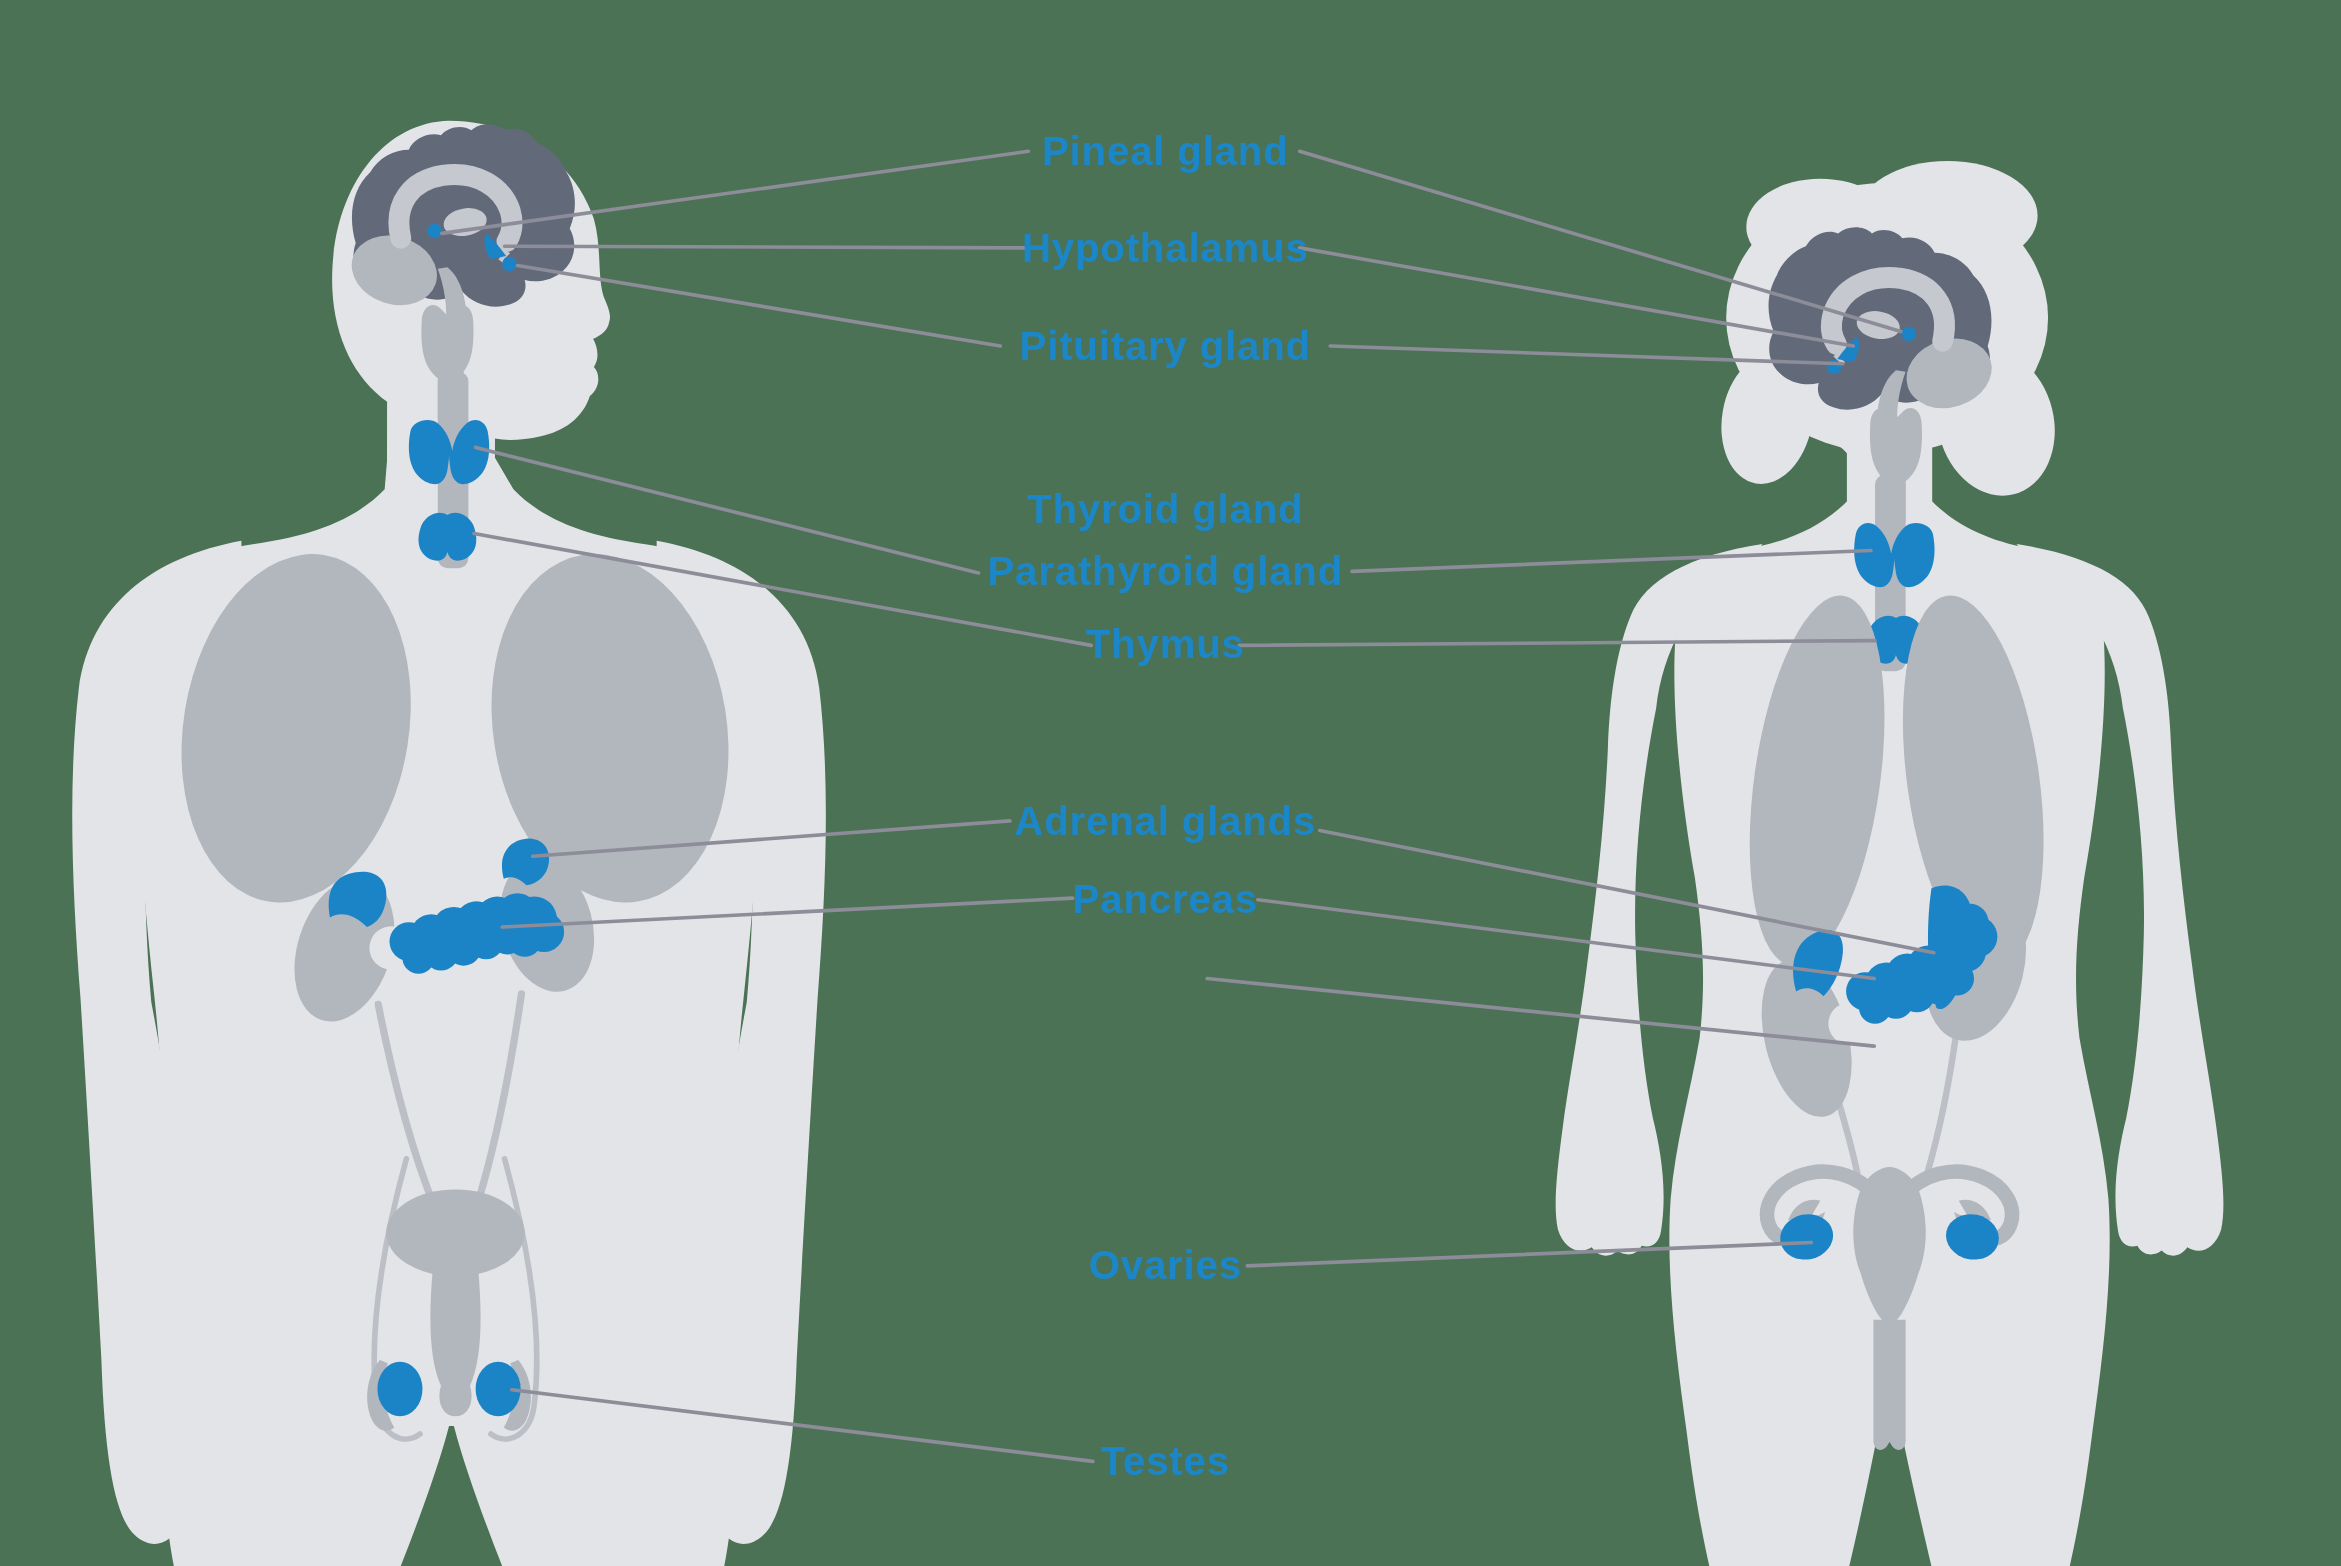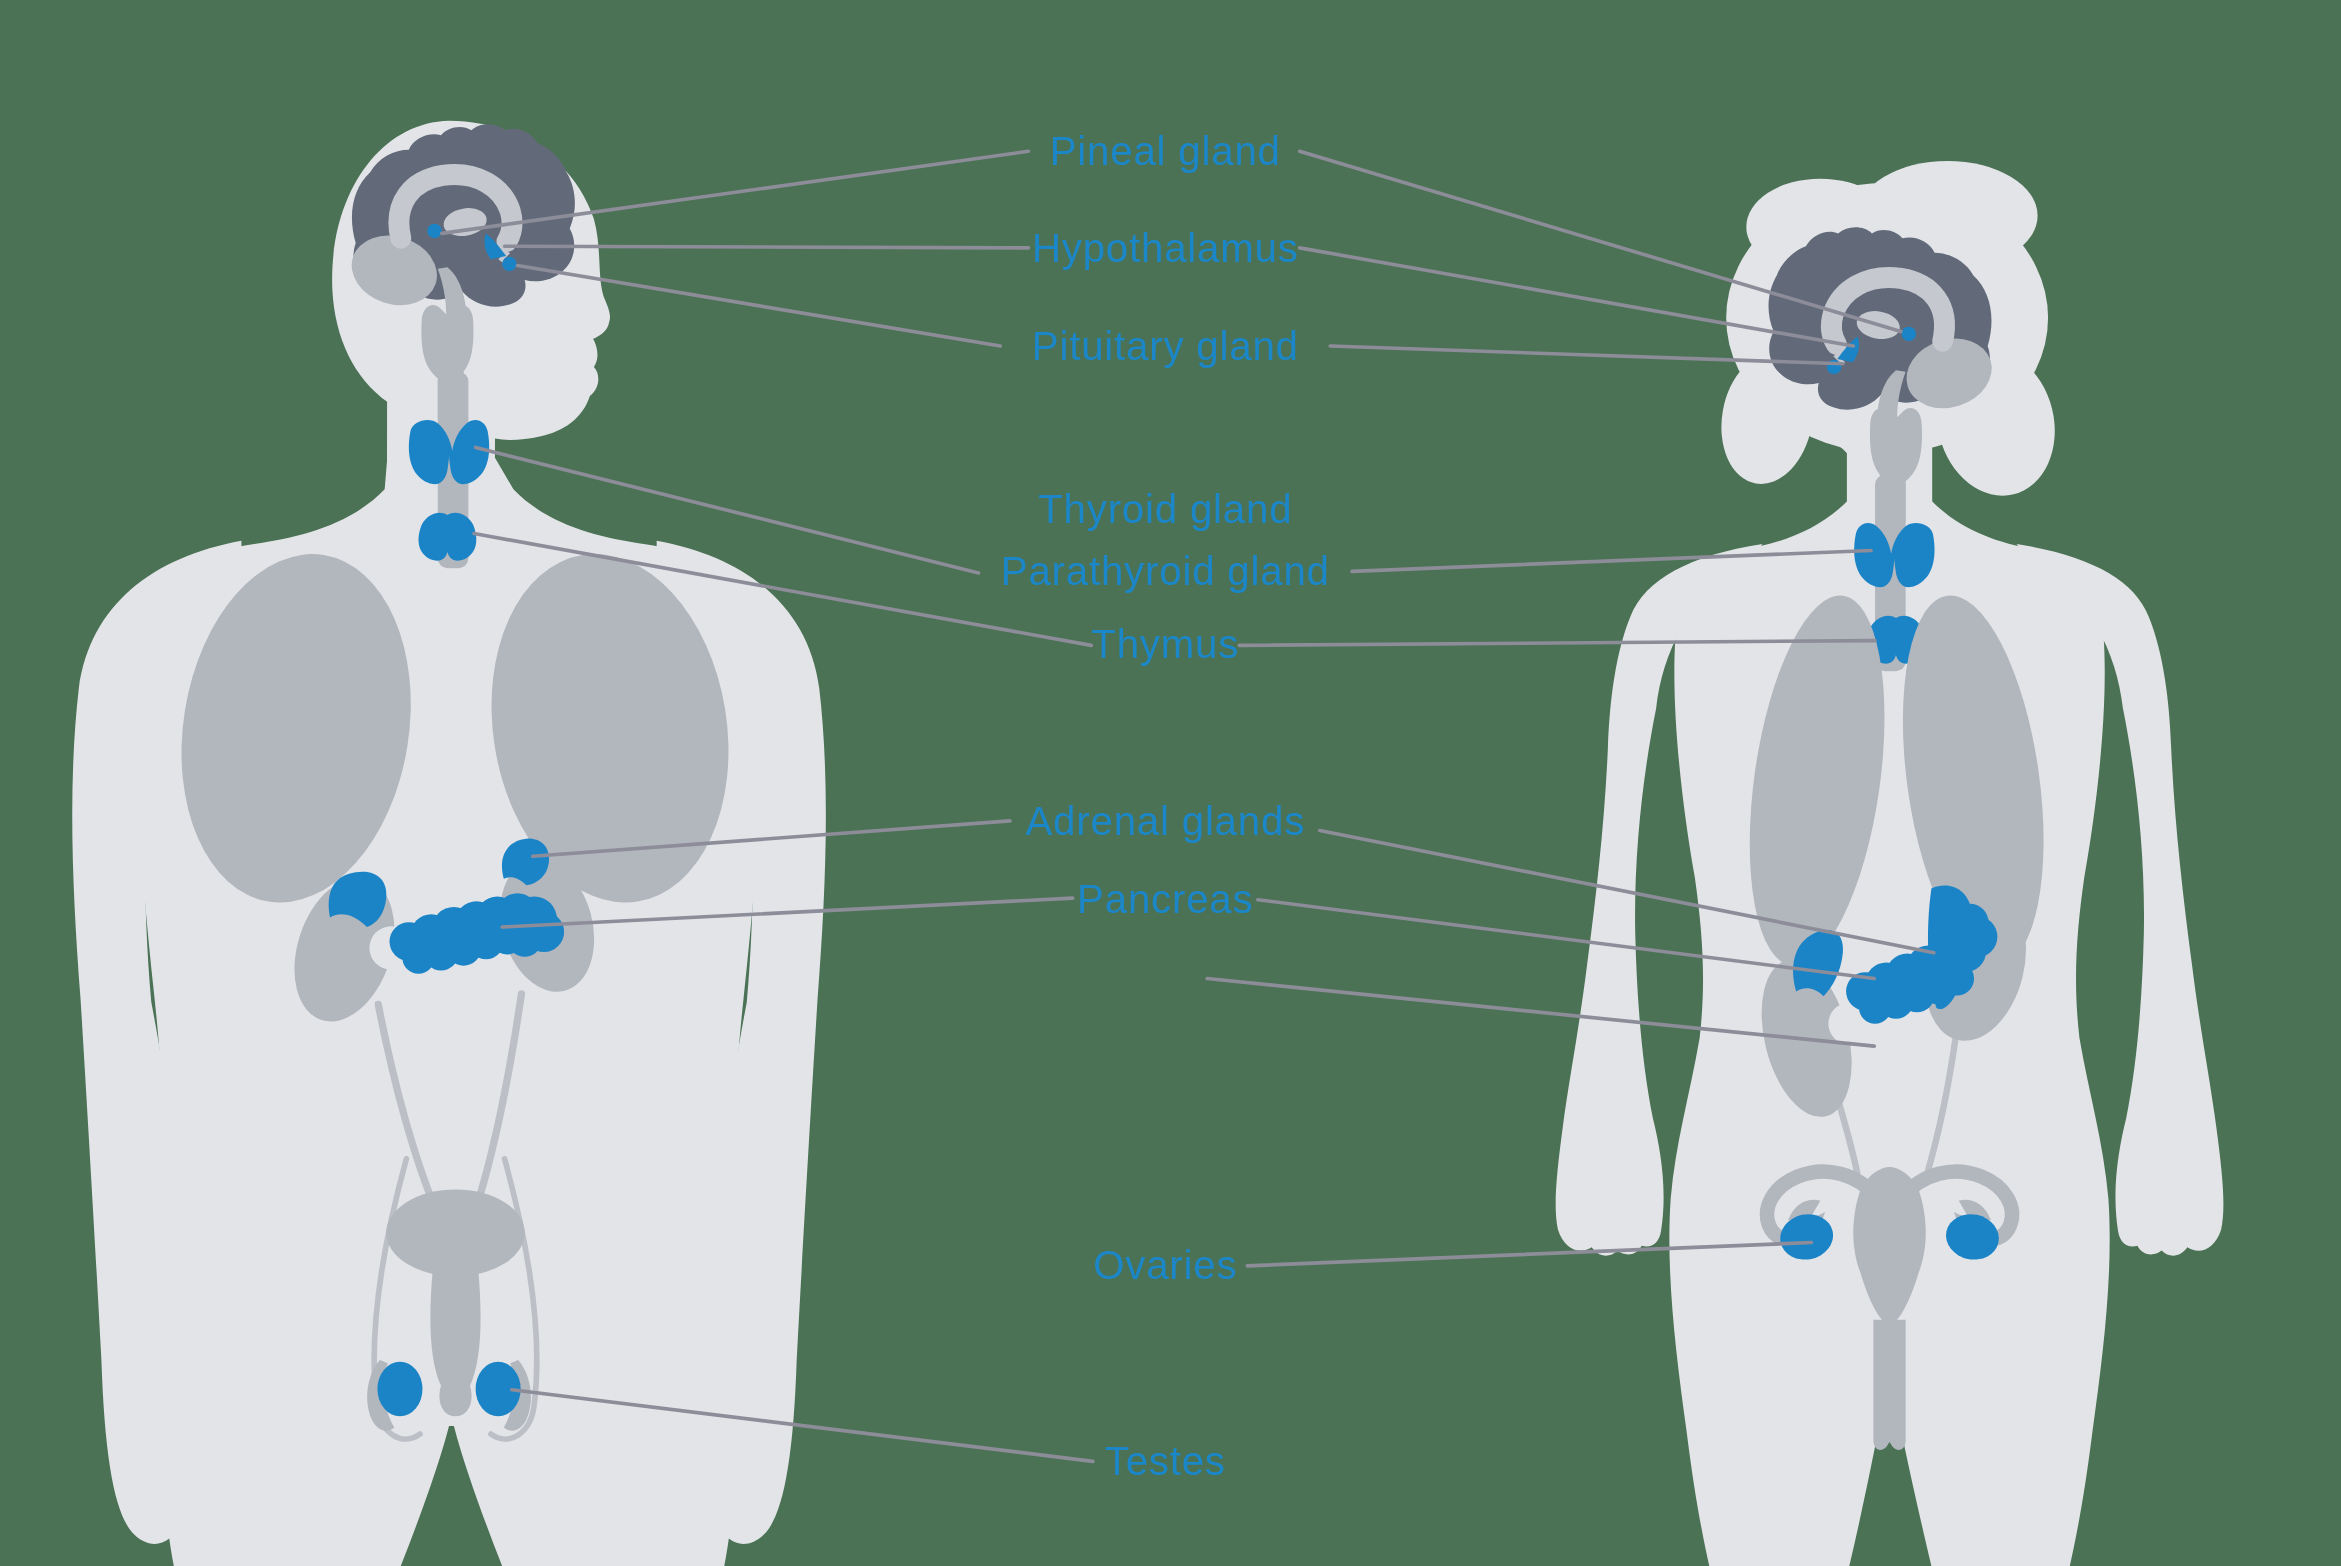--- a/index.html
+++ b/index.html
@@ -7,21 +7,21 @@
     --body:#e2e4e8;
     --organ-gray:#b2b6bd;
     --brain-dark:#626a7a;
     --brain-inner:#c5c8ce;
     --gland-blue:#1b84c7;
     --label-blue:#1b87c9;
     --connector-gray:#8d8c99;
     --outline-gray:#bcbfc5;
   }
   html,body{margin:0;padding:0;background:var(--background);}
-  .stage{width:100%;}
+  .stage{width:100%;font-weight:bold;}
   svg{display:block;width:100%;height:auto;}
   .body{fill:var(--body);}
   .organ{fill:var(--organ-gray);}
   .dark{fill:var(--brain-dark);}
   .light{fill:var(--brain-inner);}
   .blue{fill:var(--gland-blue);}
   .bg{fill:var(--background);}
   .line{stroke:var(--connector-gray);stroke-width:4.5;fill:none;stroke-linecap:round;}
   .tube{stroke:var(--organ-gray);fill:none;stroke-linecap:round;}
   .cord{stroke:var(--outline-gray);fill:none;stroke-linecap:round;}

